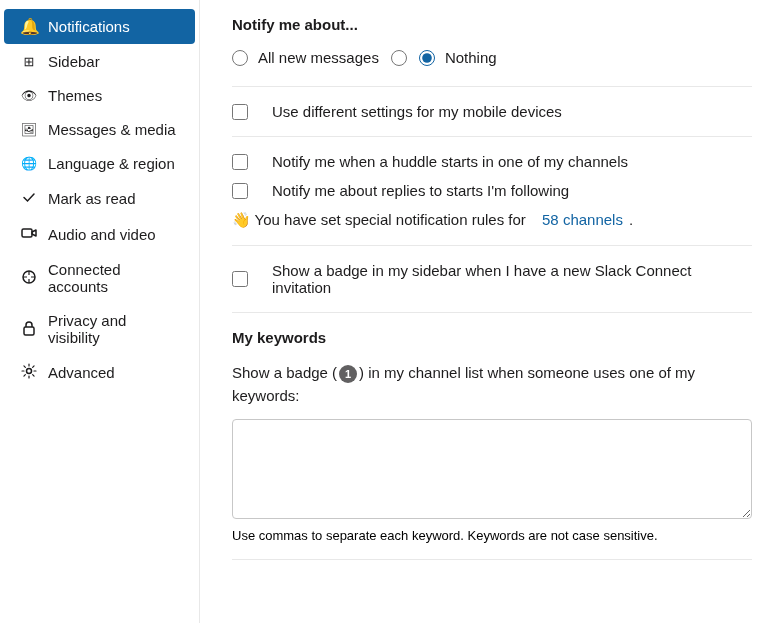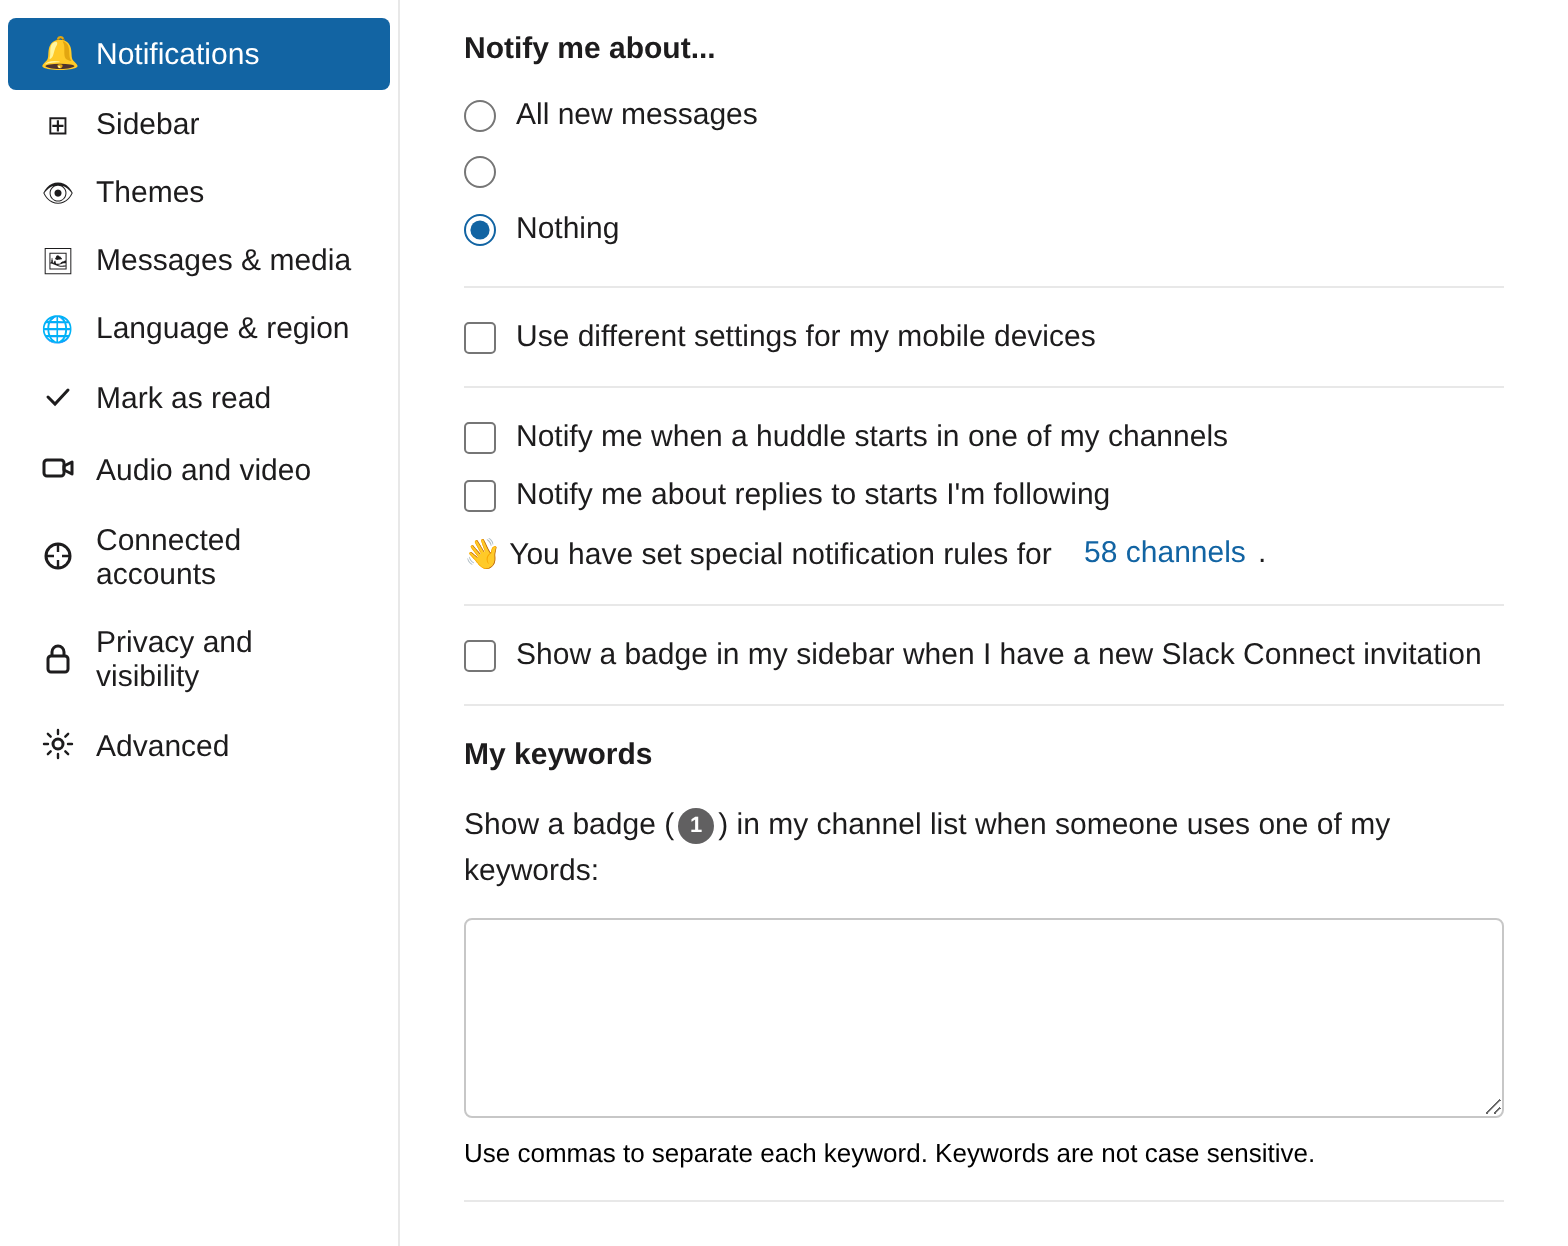--- a/index.html
+++ b/index.html
@@ -54,21 +54,21 @@
 
     .section-title {
       font-size: 15px;
       font-weight: 700;
       margin-bottom: 16px;
       color: #1d1c1d;
     }
 
     .radio-group {
       display: flex;
-      flex-direction: column;
+      flex-direction: row;
       gap: 12px;
       margin-bottom: 20px;
     }
 
     .radio-option {
       display: flex;
       align-items: center;
       gap: 10px;
       cursor: pointer;
     }
@@ -88,21 +88,21 @@
 
     .divider {
       border: none;
       border-top: 1px solid #e8e8e8;
       margin: 16px 0;
     }
 
     .checkbox-option {
       display: flex;
       align-items: center;
-      gap: 10px;
+      gap: 24px;
       margin-bottom: 12px;
       cursor: pointer;
     }
 
     .checkbox-option input[type="checkbox"] {
       width: 16px;
       height: 16px;
       accent-color: #1264a3;
       cursor: pointer;
       flex-shrink: 0;

